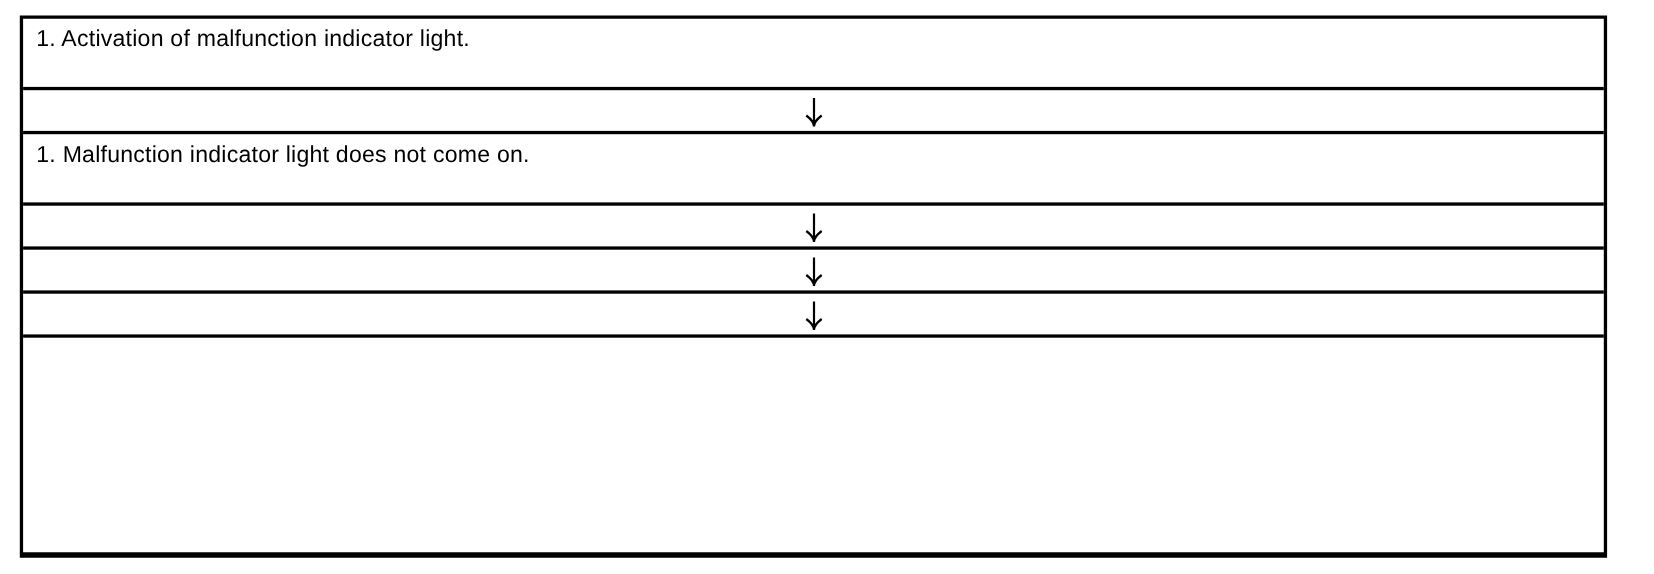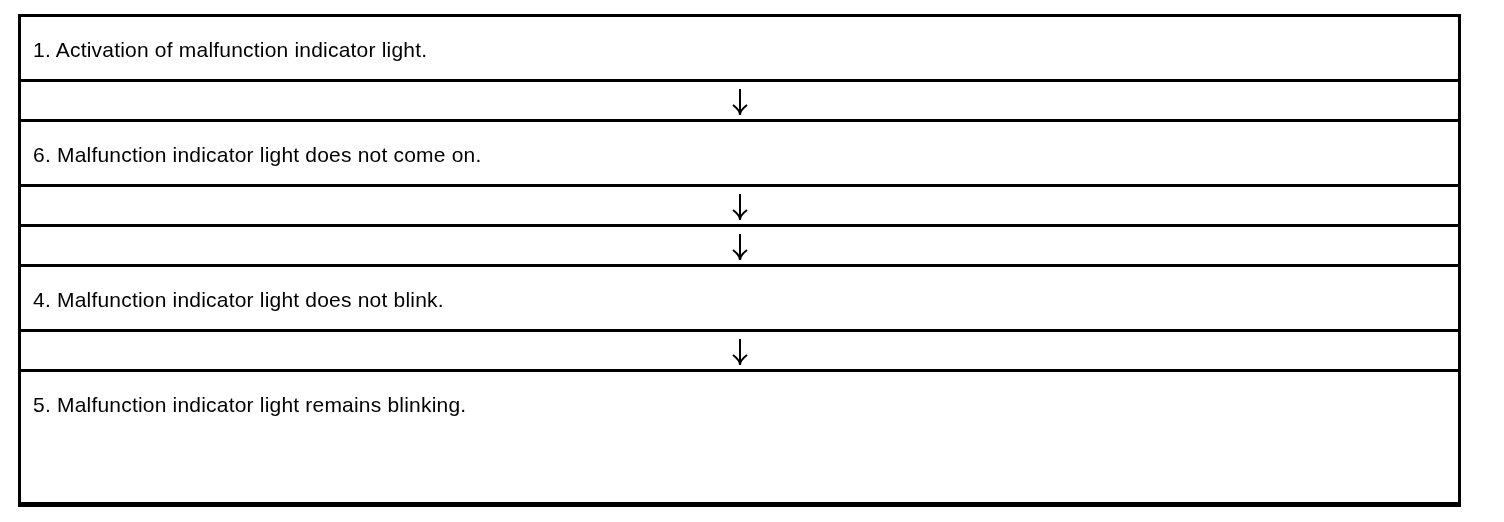--- a/index.html
+++ b/index.html
@@ -34,21 +34,21 @@
     box-sizing: content-box;
     padding: 0;
     overflow: hidden;
   }
   .step-row.last {
     flex: 1 1 auto;
     border-bottom: none;
   }
   .step-label {
     display: block;
-    padding: 20px 12px 0 12px;
+    padding: 6px 12px 0 12px;
     font-size: 21px;
     line-height: 1.25;
     color: #000000;
     letter-spacing: 0.2px;
     white-space: nowrap;
   }
   .arrow-row {
     height: 35px;
     border-bottom: 3px solid #000000;
     display: flex;
@@ -71,44 +71,38 @@
       <span class="step-label">1. Activation of malfunction indicator light.</span>
     </div>
 
     <div class="arrow-row">
       <svg class="arrow-svg" width="22" height="29" viewBox="0 0 22 29" xmlns="http://www.w3.org/2000/svg">
         <path d="M11 1 L11 27 M4 17 C8 20 11 23 11 27 C11 23 14 20 18 17" stroke="#000000" stroke-width="2" fill="none"></path>
       </svg>
     </div>
 
     <div class="step-row">
-      <span class="step-label">6. Malfunction indicator light does not come on.</span>
+      <span class="step-label">1. Malfunction indicator light does not come on.</span>
     </div>
 
     <div class="arrow-row">
       <svg class="arrow-svg" width="22" height="29" viewBox="0 0 22 29" xmlns="http://www.w3.org/2000/svg">
         <path d="M11 1 L11 27 M4 17 C8 20 11 23 11 27 C11 23 14 20 18 17" stroke="#000000" stroke-width="2" fill="none"></path>
       </svg>
     </div>
 
 
     <div class="arrow-row">
       <svg class="arrow-svg" width="22" height="29" viewBox="0 0 22 29" xmlns="http://www.w3.org/2000/svg">
         <path d="M11 1 L11 27 M4 17 C8 20 11 23 11 27 C11 23 14 20 18 17" stroke="#000000" stroke-width="2" fill="none"></path>
       </svg>
     </div>
 
-    <div class="step-row">
-      <span class="step-label">4. Malfunction indicator light does not blink.</span>
-    </div>
 
     <div class="arrow-row">
       <svg class="arrow-svg" width="22" height="29" viewBox="0 0 22 29" xmlns="http://www.w3.org/2000/svg">
         <path d="M11 1 L11 27 M4 17 C8 20 11 23 11 27 C11 23 14 20 18 17" stroke="#000000" stroke-width="2" fill="none"></path>
       </svg>
     </div>
 
-    <div class="step-row last">
-      <span class="step-label">5. Malfunction indicator light remains blinking.</span>
-    </div>
 
   </div>
 </div>
 
 </body></html>

